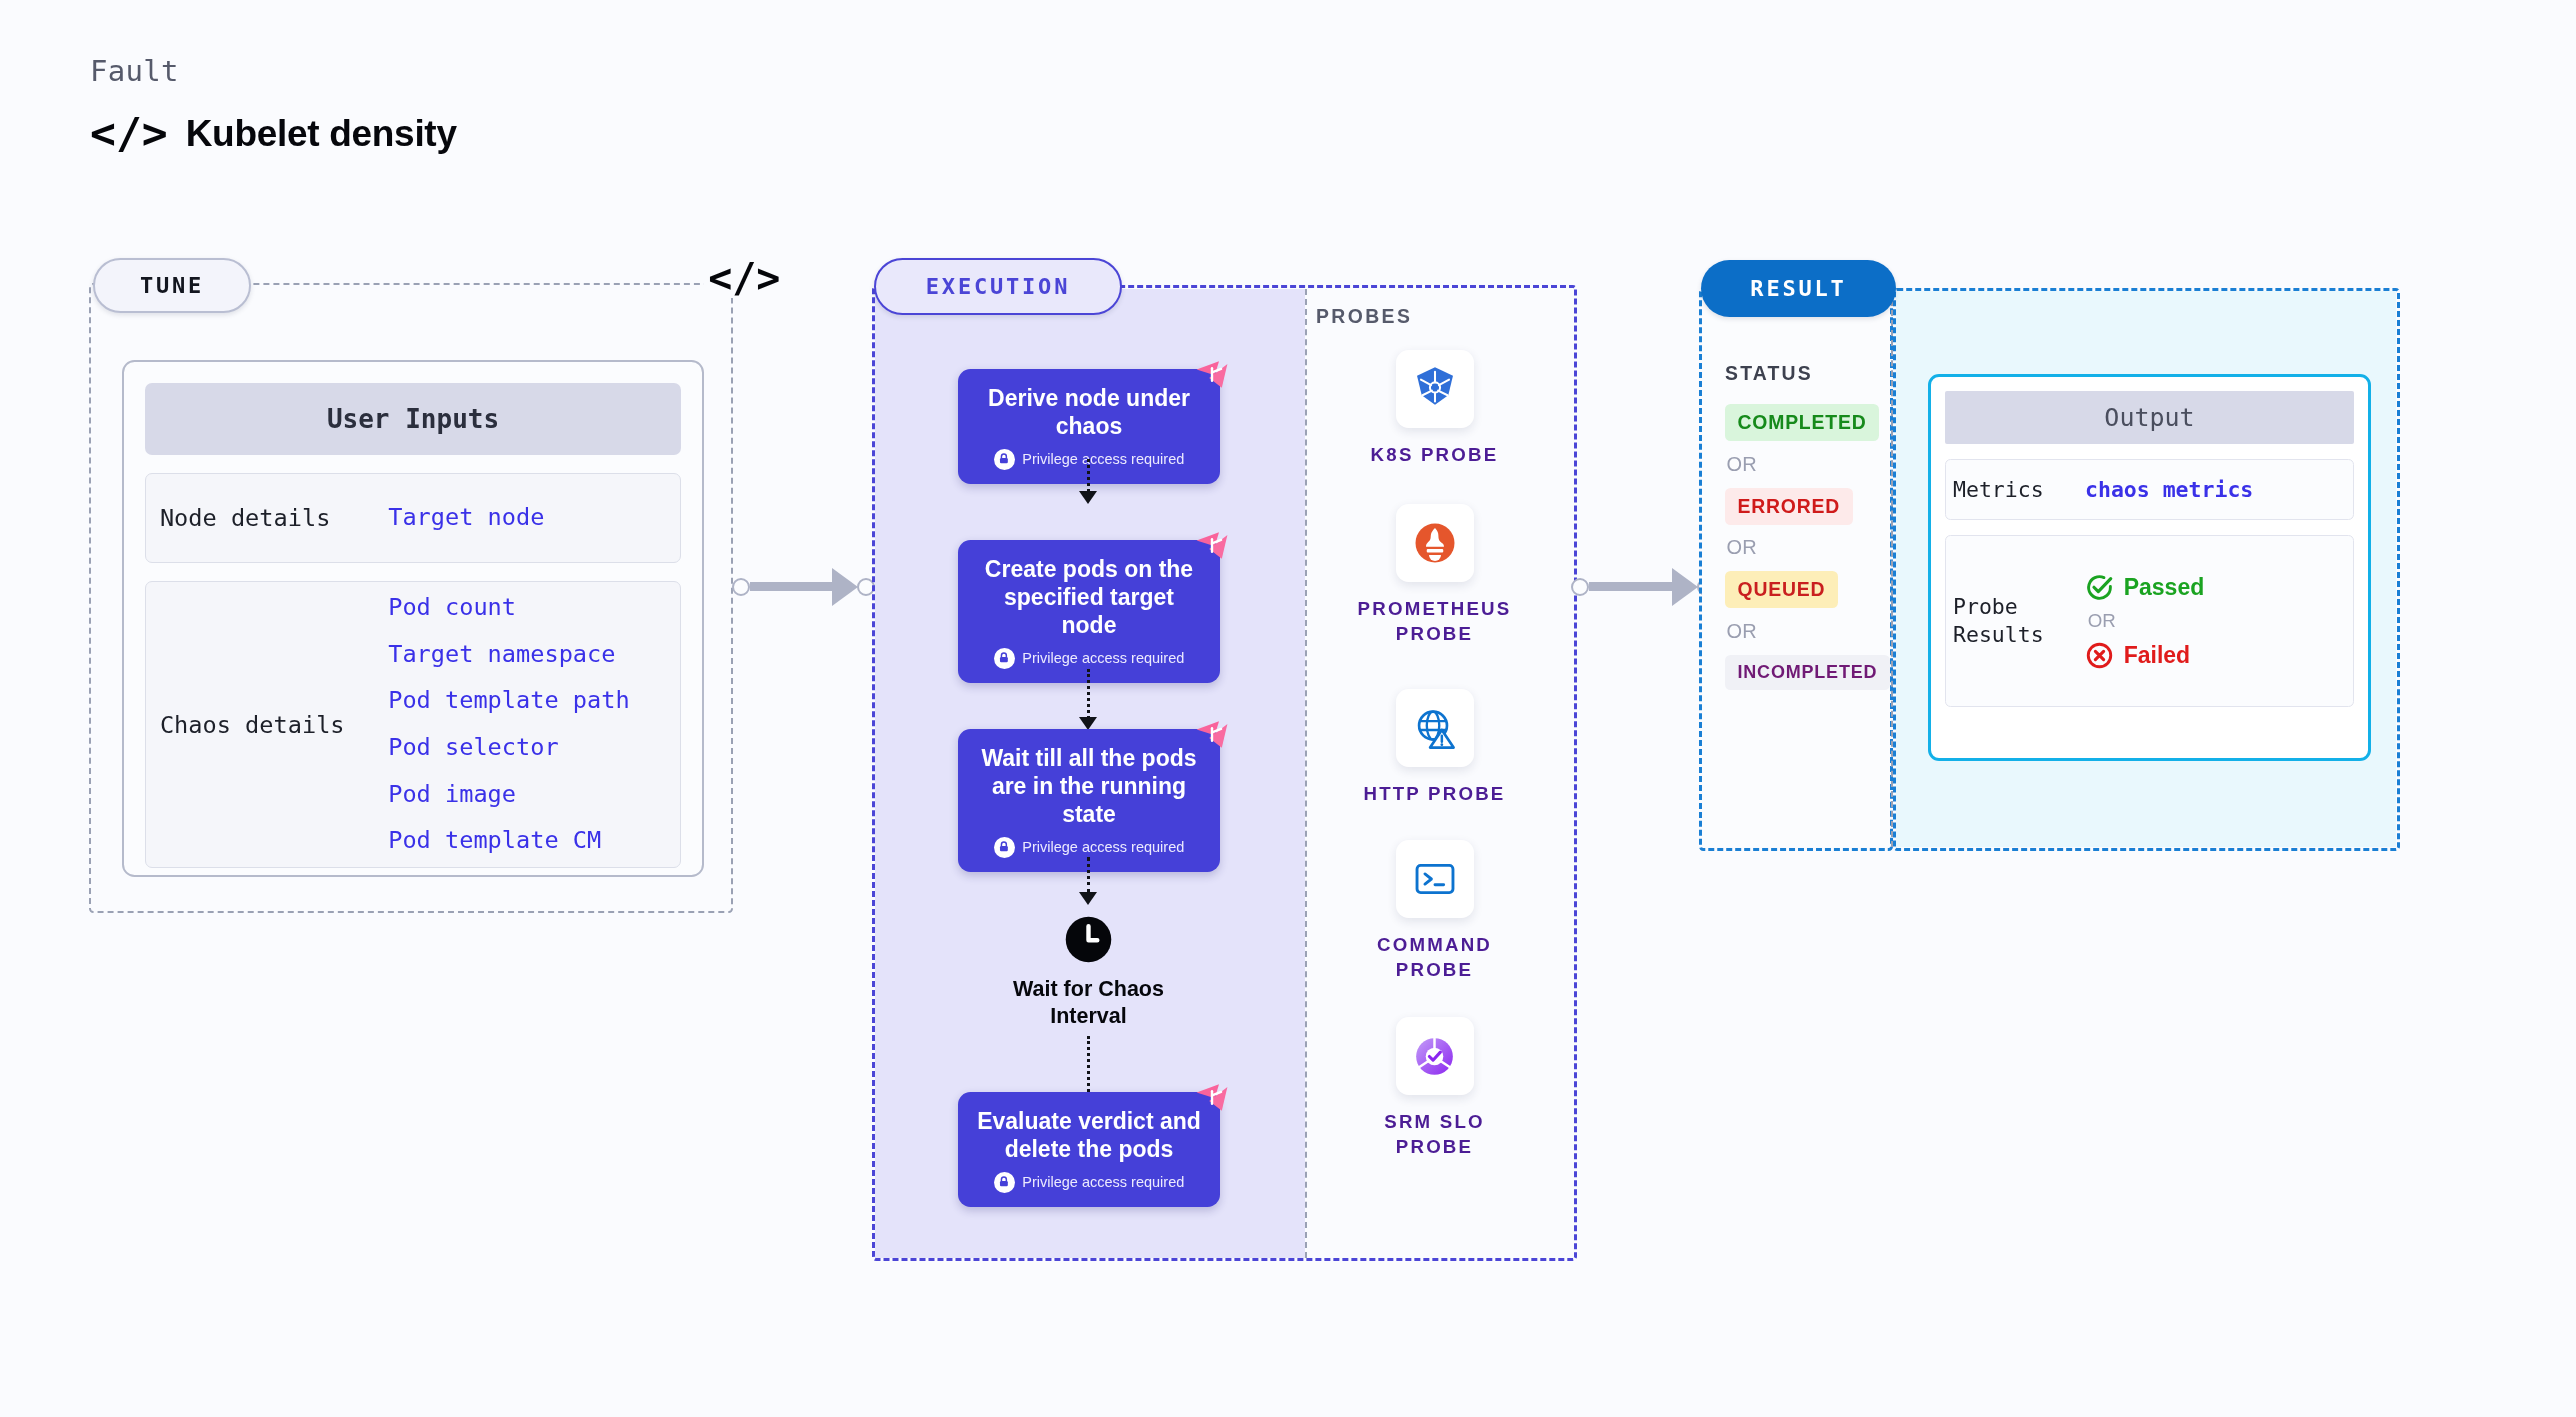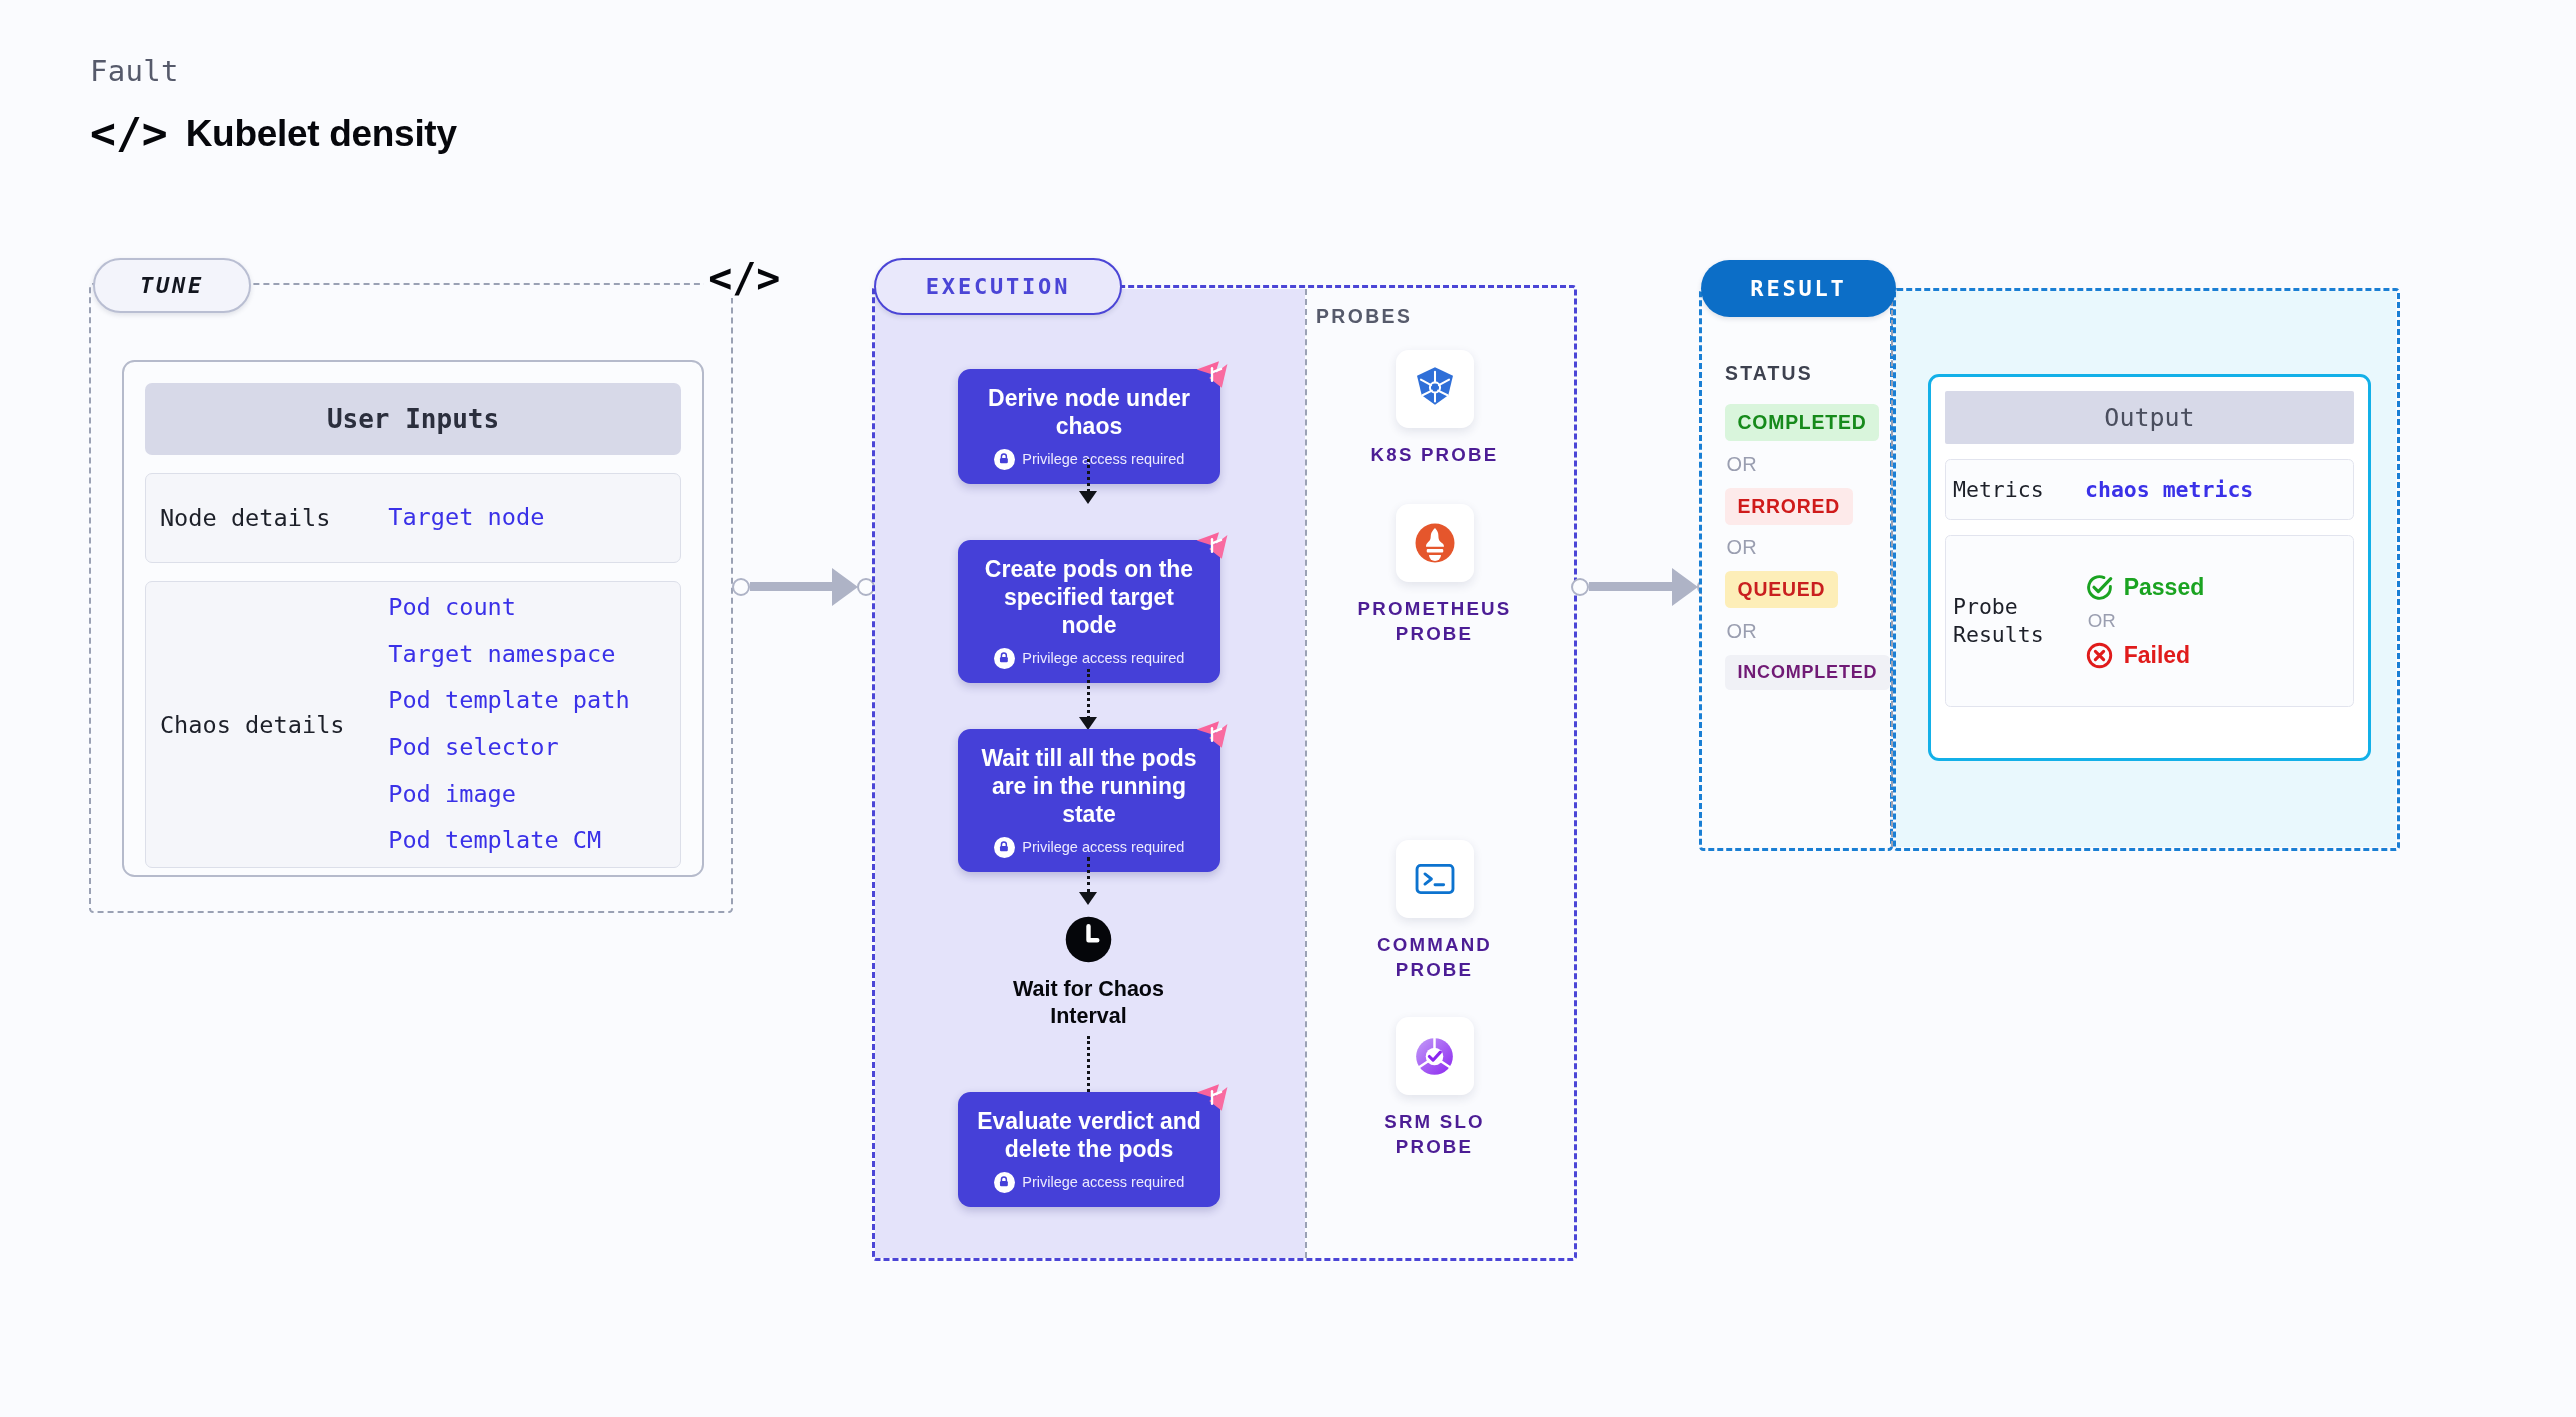--- a/index.html
+++ b/index.html
@@ -29,21 +29,21 @@
   .dash-blue { border: 3.5px dashed #1a7fd4; border-radius: 4.2px; }
 
   
   .pill {
     position: absolute; display: flex; align-items: center; justify-content: center;
     font-family: "DejaVu Sans Mono", monospace; font-weight: 700;
     border-radius: 692px; letter-spacing: 2.8px; z-index: 6;
     box-shadow: 0 2.1px 4.8px rgba(30,35,70,.13);
   }
   .pill-tune   { left: 93px;  top: 258px; width: 158px; height: 55px;
-                 background: #f3f4fb; border: 2.1px solid #b9bed2; color: #13161f; font-size: 22px; font-style: italic; }
+                 background: #f3f4fb; border: 2.1px solid #b9bed2; color: #13161f; font-size: 22px; }
   .pill-exec   { left: 874px; top: 258px; width: 248px; height: 57px;
                  background: #e9e8fb; border: 2.8px solid #4b45d6; color: #4b45d6; font-size: 22px; }
   .pill-result { left: 1701px; top: 260px; width: 195px; height: 57px;
                  background: #0c6ec7; color: #ffffff; font-size: 22px; border: none; }
 
   
   #tune-stage { left: 89px; top: 283px; width: 644px; height: 630px; }
   .tune-codeicon { position: absolute; left: 704px; top: 258px; font-size: 40px; z-index: 7;
                    background: #fafbfe; padding: 0 4.2px; }
   .inputs-card {
@@ -354,20 +354,33 @@
       <svg viewBox="0 0 64 64" style="width:48px;height:48px">
         <circle cx="32" cy="32" r="26" fill="#e5562c"></circle>
         <path d="M32 12 c7 7 3 12 6 17 c2 3 6 3 6 8 H20 c0-6 5-6 6-11 c1-4 -1-7 6-14 Z" fill="#ffffff"></path>
         <rect x="21" y="40" width="22" height="4.6" rx="1.4" fill="#ffffff"></rect>
         <path d="M24 48 h16 a8 8 0 01-16 0 Z" fill="#ffffff"></path>
       </svg>
     </div>
     <div class="probe-name">PROMETHEUS PROBE</div>
   </div>
 
+  <div class="probe" style="left:1348px; top:689px;">
+    <div class="probe-tile">
+      <svg viewBox="0 0 64 64" style="width:47px;height:47px">
+        <circle cx="30" cy="28" r="19" fill="none" stroke="#0d73cf" stroke-width="3.6"></circle>
+        <ellipse cx="30" cy="28" rx="8.5" ry="19" fill="none" stroke="#0d73cf" stroke-width="3.2"></ellipse>
+        <path d="M12 22 H48 M12 34 H48" stroke="#0d73cf" stroke-width="3.2"></path>
+        <path d="M42 34 L58 58 H26 Z" fill="#ffffff" stroke="#0d73cf" stroke-width="3.6" stroke-linejoin="round"></path>
+        <path d="M42 42 v8" stroke="#0d73cf" stroke-width="3.4" stroke-linecap="round"></path>
+        <circle cx="42" cy="54" r="1.9" fill="#0d73cf"></circle>
+      </svg>
+    </div>
+    <div class="probe-name">HTTP PROBE</div>
+  </div>
 
   <div class="probe" style="left:1348px; top:840px;">
     <div class="probe-tile">
       <svg viewBox="0 0 64 64" style="width:46px;height:46px">
         <rect x="7" y="13" width="50" height="38" rx="5" fill="none" stroke="#0d73cf" stroke-width="4"></rect>
         <path d="M18 25 L27 32 L18 39" fill="none" stroke="#0d73cf" stroke-width="4" stroke-linecap="round" stroke-linejoin="round"></path>
         <path d="M32 40 H44" stroke="#0d73cf" stroke-width="4" stroke-linecap="round"></path>
       </svg>
     </div>
     <div class="probe-name">COMMAND PROBE</div>

